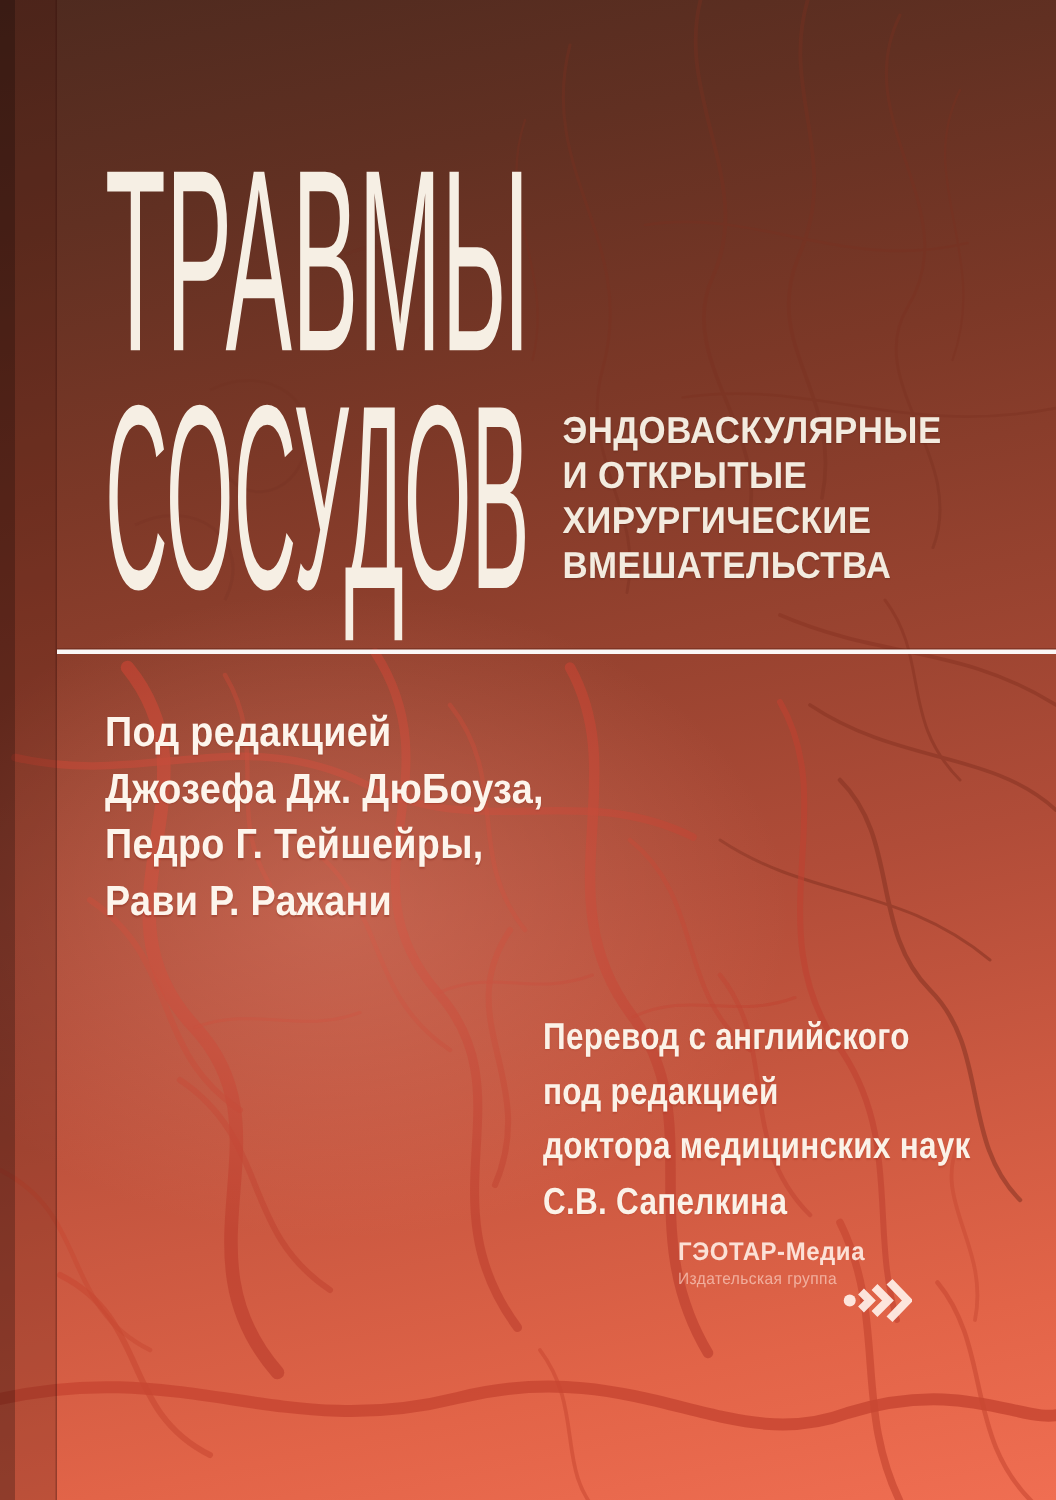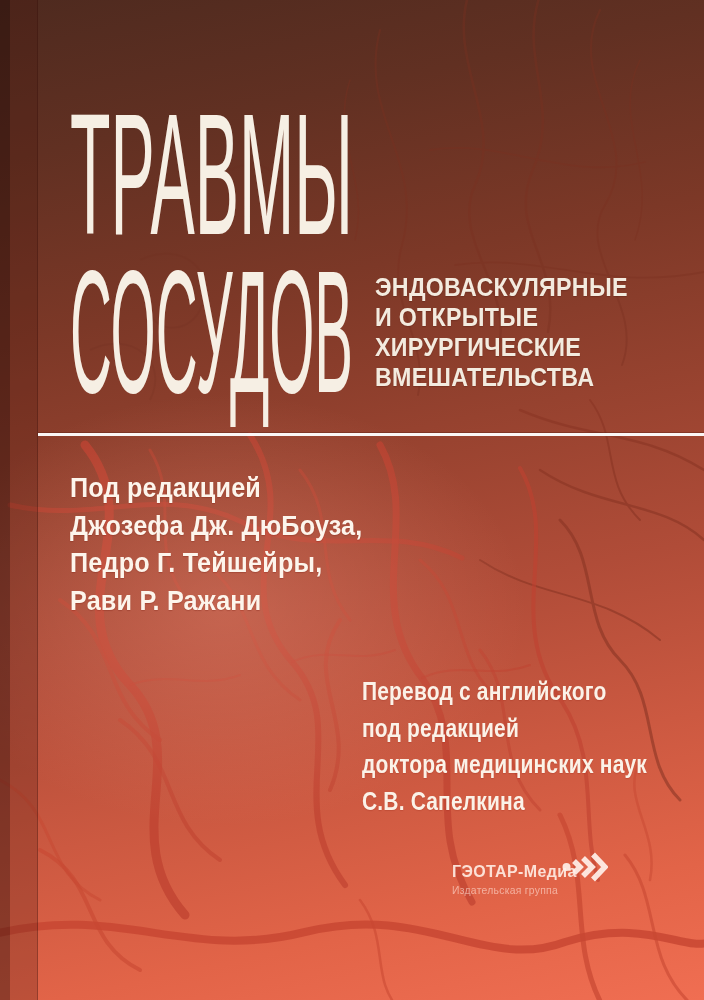--- a/index.html
+++ b/index.html
@@ -50,21 +50,21 @@
     transform:scaleX(.9);transform-origin:left top;
     text-shadow:0 1px 1px rgba(120,30,18,.3);
   }
   .translation{
     position:absolute;left:362px;top:673px;
     font-size:25px;line-height:36.5px;font-weight:bold;
     color:#fbf2e8;letter-spacing:.2px;
     transform:scaleX(.84);transform-origin:left top;
     text-shadow:0 1px 1px rgba(150,40,25,.25);
   }
-  .publisher{position:absolute;left:452px;top:862px;}
+  .publisher{position:absolute;left:452px;top:825px;}
   .publisher-name{
     font-size:17px;font-weight:bold;letter-spacing:.4px;
     color:rgba(255,238,230,.9);
     transform:scaleX(.94);transform-origin:left top;
     white-space:nowrap;
   }
   .publisher-tagline{
     font-size:11px;letter-spacing:.3px;margin-top:2px;
     color:rgba(255,222,212,.62);
     transform:scaleX(.94);transform-origin:left top;

